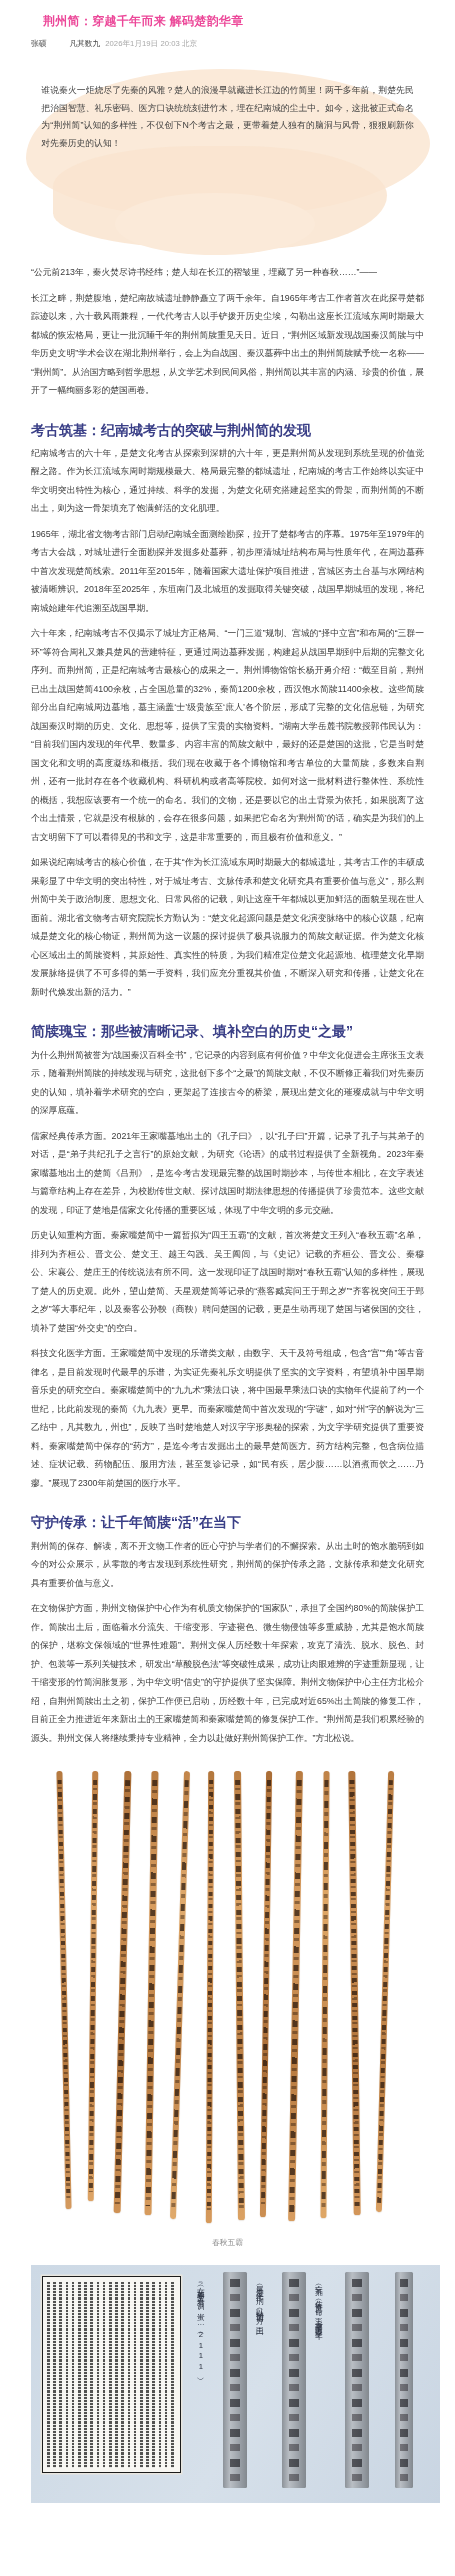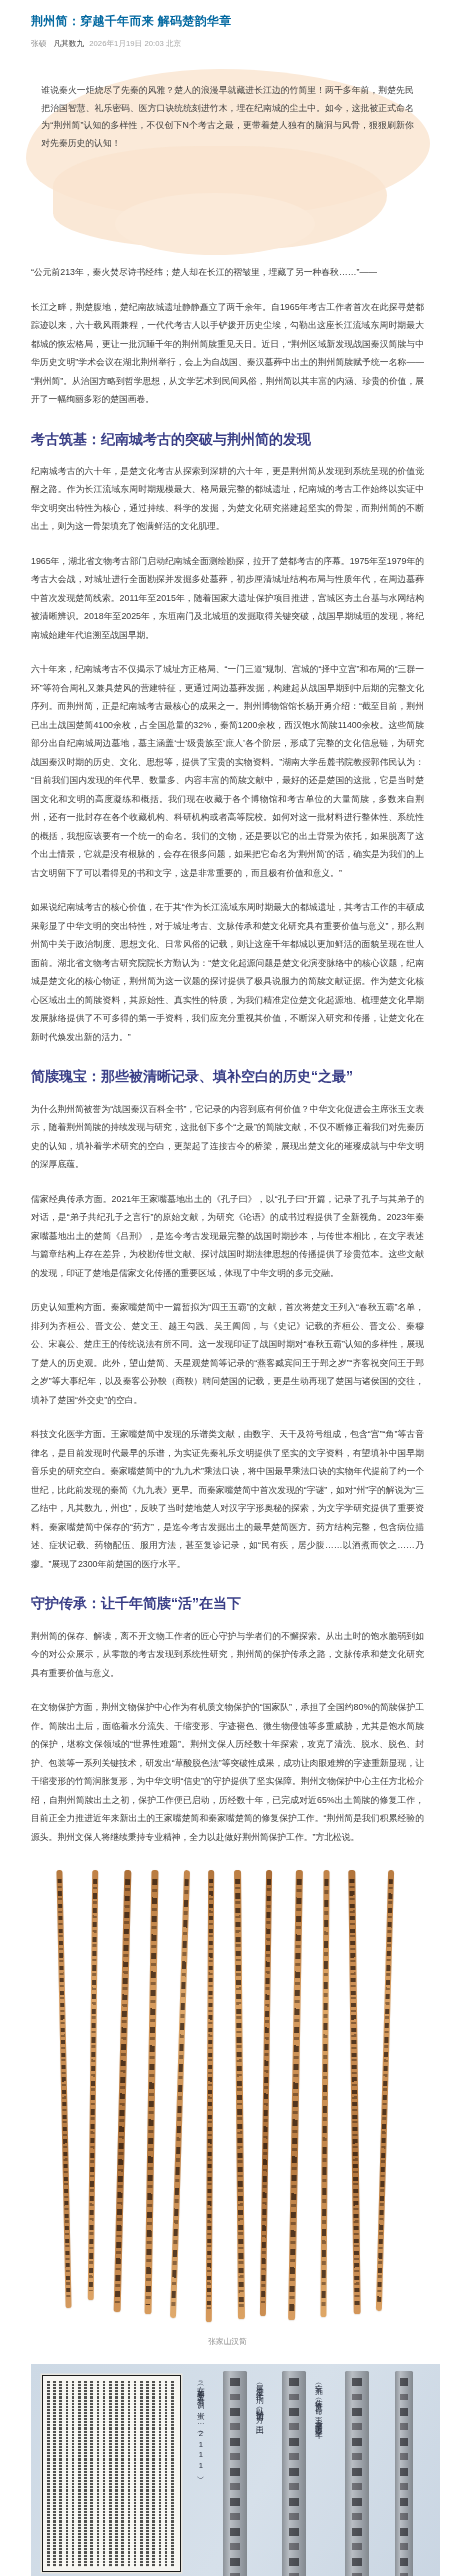--- a/index.html
+++ b/index.html
@@ -9,26 +9,27 @@
     margin: 0 auto;
     font-family: "Liberation Sans", "DejaVu Sans", sans-serif;
     color: #3a3a3a;
     position: relative;
   }
   .page { width: 455px; padding: 13.4px 31px 20.6px 31px; position: relative; overflow: hidden; }
 
   .title {
     font-size: 12px;
     font-weight: bold;
-    color: #0369a1;
+    color: #ec4899;
     line-height: 17.5px;
     letter-spacing: 0.3px;
+    margin-left: 12px;
   }
   .byline { margin-top: 8.2px; font-size: 7.7px; color: #9a9a9a; }
-  .byline .author { color: #8a8a8a; margin-right: 7px; }
+  .byline .author { color: #8a8a8a; margin-right: 23px; font-weight: bold; }
   .byline .account { color: #444444; margin-right: 5.2px; }
   .byline .datetime { color: #a8a8a8; margin-right: 2px; }
   .byline .location { color: #a8a8a8; }
 
   
   .intro-wrap { position: relative; margin: 19.6px -9.3px 0 -9.3px; min-height: 181px; }
   .blob, .blob2, .blob3 {
     position: absolute; background: #fbead9; z-index: 0;
   }
   .blob {
@@ -50,21 +51,21 @@
     position: relative; z-index: 1;
     padding: 13.4px 19.6px 0 19.6px;
     font-size: 8.8px; line-height: 17.5px; color: #3f3f3f;
     text-align: justify;
   }
 
   .quote-block { margin-top: 13.4px; font-size: 8.8px; line-height: 18.5px; color: #3a3a3a; text-align: justify; }
   .quote-source { display: block; }
 
   p.body-p {
-    margin-top: 16px;
+    margin-top: 7px;
     font-size: 8.8px;
     line-height: 18.5px;
     text-align: justify;
     color: #3b3b3b;
   }
 
   h2.section-heading {
     margin-top: 23px;
     font-size: 14px;
     font-weight: bold;
@@ -210,21 +211,21 @@
       <div class="slip" style="left: 275px; width: 6.2px; height: 447px; transform: rotate(0.4deg); background: linear-gradient(rgb(192, 131, 72), rgb(223, 167, 102) 30%, rgb(192, 131, 72) 65%, rgb(223, 167, 102));">
         <div class="marks" style="background: repeating-linear-gradient(rgba(25, 12, 6, 0.78) 0px, rgba(25, 12, 6, 0.78) 7.2px, transparent 7.2px, transparent 11.3px, rgba(40, 22, 10, 0.5) 11.3px, rgba(40, 22, 10, 0.5) 15px, transparent 15px, transparent 20.6px);"></div>
       </div>
       <div class="slip" style="left: 304px; width: 6.7px; height: 444px; transform: rotate(-0.7deg); background: linear-gradient(rgb(177, 116, 59), rgb(211, 150, 90) 30%, rgb(177, 116, 59) 65%, rgb(211, 150, 90));">
         <div class="marks" style="background: repeating-linear-gradient(rgba(25, 12, 6, 0.78) 0px, rgba(25, 12, 6, 0.78) 4.1px, transparent 4.1px, transparent 6.7px, rgba(40, 22, 10, 0.5) 6.7px, rgba(40, 22, 10, 0.5) 8.8px, transparent 8.8px, transparent 12.4px);"></div>
       </div>
       <div class="slip" style="left: 335px; width: 6.2px; height: 441px; transform: rotate(1.6deg); background: linear-gradient(rgb(186, 125, 66), rgb(218, 160, 98) 30%, rgb(186, 125, 66) 65%, rgb(218, 160, 98));">
         <div class="marks" style="background: repeating-linear-gradient(rgba(25, 12, 6, 0.78) 0px, rgba(25, 12, 6, 0.78) 5.2px, transparent 5.2px, transparent 7.7px, rgba(40, 22, 10, 0.5) 7.7px, rgba(40, 22, 10, 0.5) 10.3px, transparent 10.3px, transparent 14.4px);"></div>
       </div>
     </div>
-  <div class="figcaption">张家山汉简</div>
+  <div class="figcaption">春秋五霸</div>
 
   <div class="figure2">
     <div class="book-panel">
       <div class="book-text"></div>
     </div>
 
     <div class="vcol" style="left:164px;">『女（如若）古又（有）训，蚩……（2111）</div>
     <div class="gray-slip" style="left:192px;">
         <div class="gmarks"></div>
       </div>

